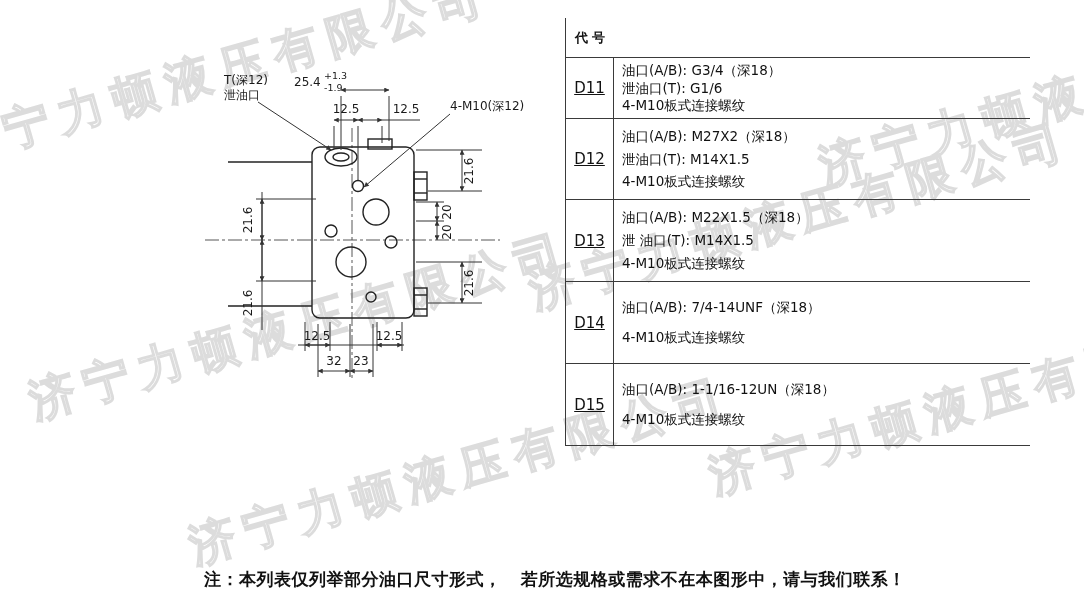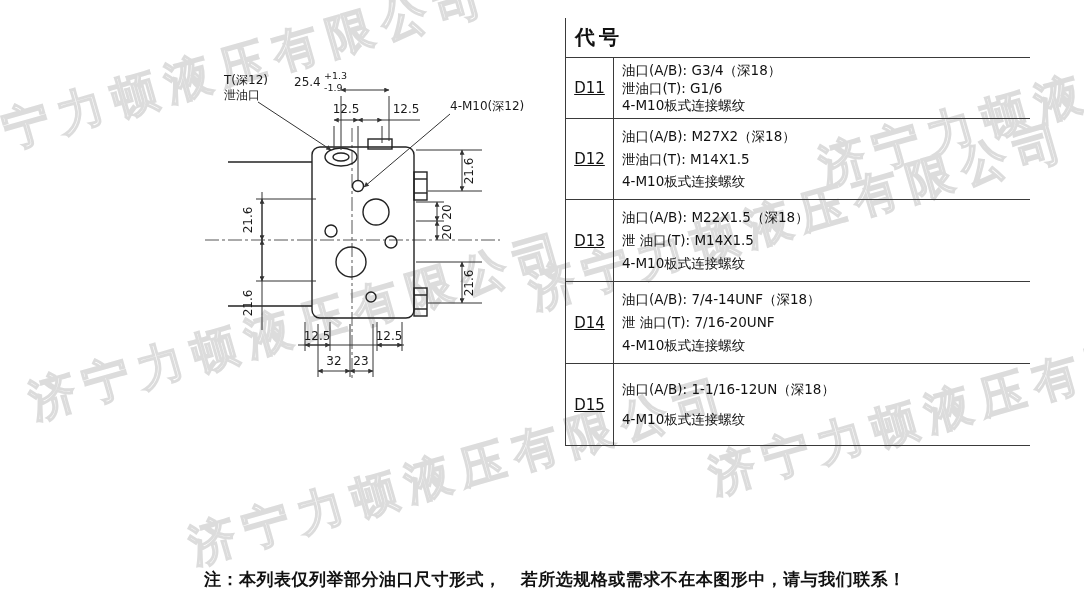--- a/index.html
+++ b/index.html
@@ -8,21 +8,21 @@
   
   .wm{position:absolute;font-size:46px;font-weight:700;letter-spacing:10px;white-space:nowrap;
       color:transparent;-webkit-text-stroke:1.4px #dcdcdc;transform:rotate(-16deg);
       z-index:0;pointer-events:none;user-select:none;}
   
   #drawing{position:absolute;left:0;top:0;z-index:1;}
   #drawing text{font-family:"DejaVu Sans","Liberation Sans",sans-serif;fill:#1a1a1a;}
   
   .spec-table{position:absolute;left:565px;top:18px;width:465px;z-index:2;}
   .tbl-header{height:39px;border-left:1px solid #3a3a3a;border-bottom:1px solid #3a3a3a;
-      display:flex;align-items:center;padding-left:9px;font-size:20px;font-weight:600;letter-spacing:4px;}
+      display:flex;align-items:center;padding-left:9px;font-size:13px;font-weight:600;letter-spacing:4px;}
   .trow{display:flex;border-left:1px solid #3a3a3a;border-bottom:1px solid #3a3a3a;box-sizing:border-box;}
   .trow .code{width:47px;flex:0 0 47px;border-right:1px solid #3a3a3a;display:flex;
       align-items:center;justify-content:center;font-size:15px;text-decoration:underline;}
   .trow .desc{flex:1;display:flex;flex-direction:column;justify-content:space-evenly;
       padding:3px 8px;font-size:13.5px;line-height:1.25;}
   .h61{height:61px;} .h81{height:81px;} .h82{height:82px;}
   
   .note{position:absolute;left:204px;top:568px;z-index:2;font-size:17px;font-weight:700;
       white-space:pre;letter-spacing:0.5px;}
 </style>
@@ -174,21 +174,20 @@
         <div>油口(A/B): M22X1.5（深18）</div>
         <div>泄 油口(T): M14X1.5</div>
         <div>4-M10板式连接螺纹</div>
       </div>
     </div>
 
     <div class="trow h82">
       <div class="code">D14</div>
       <div class="desc">
         <div>油口(A/B): 7/4-14UNF（深18）</div>
-        <div>泄 油口(T): 7/16-20UNF</div>
         <div>4-M10板式连接螺纹</div>
       </div>
     </div>
 
     <div class="trow h82">
       <div class="code">D15</div>
       <div class="desc">
         <div>油口(A/B): 1-1/16-12UN（深18）</div>
         <div>4-M10板式连接螺纹</div>
       </div>

